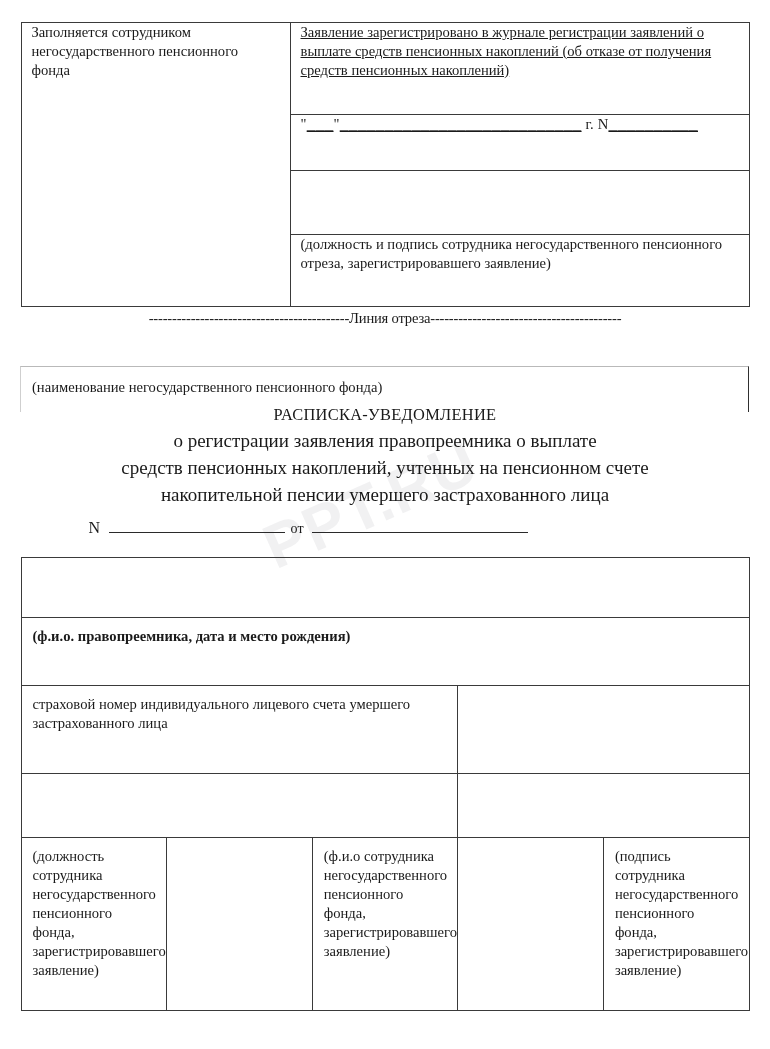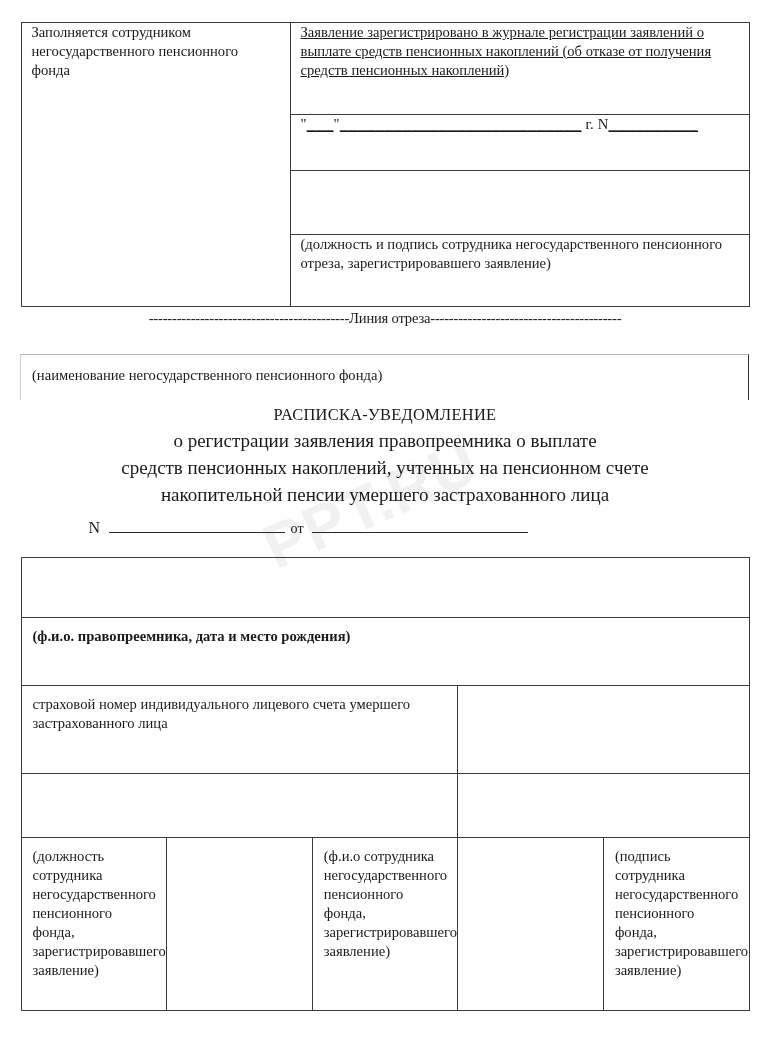--- a/index.html
+++ b/index.html
@@ -98,21 +98,21 @@
     letter-spacing: -0.2px;
     white-space: nowrap;
     overflow: hidden;
     z-index: 1;
   }
 
   
   #npf-box {
     position: absolute;
     left: 20px;
-    top: 354px;
+    top: 366px;
     width: 729px;
     height: 46px;
     box-sizing: border-box;
     border-top: 1px solid #b9b9b9;
     border-left: 1px solid #cfcfcf;
     border-right: 1px solid #2f2f2f;
     border-bottom: none;
     padding: 11px 10px 0 11px;
     font-size: 14.6px;
     line-height: 1.3;

